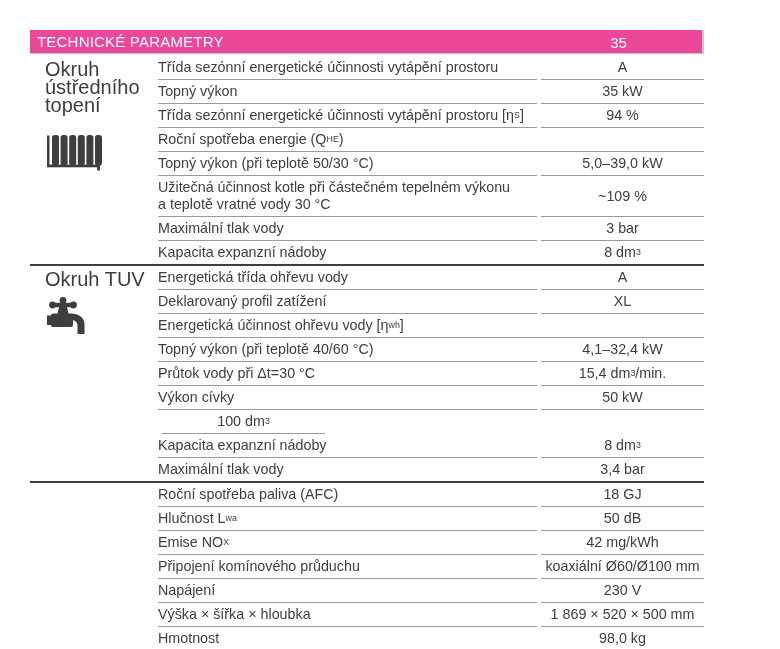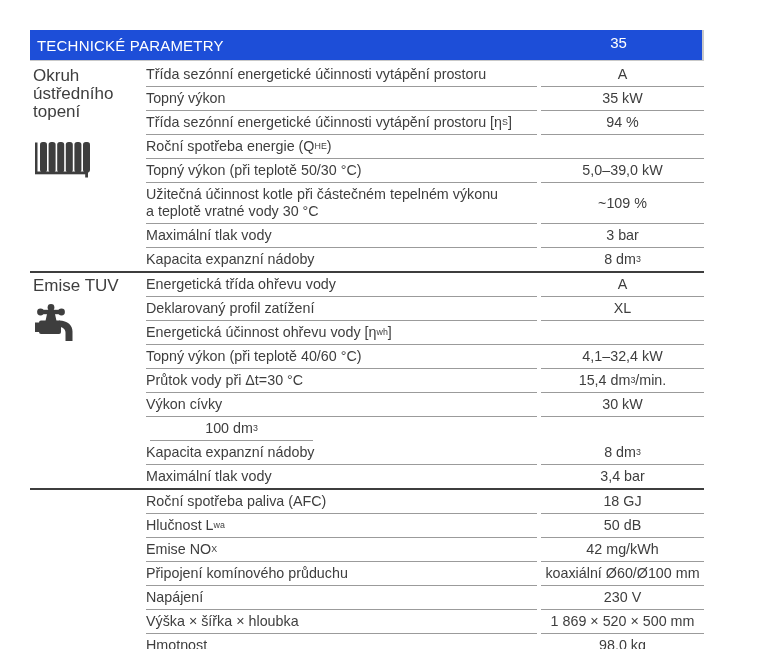--- a/index.html
+++ b/index.html
@@ -9,23 +9,23 @@
     color: #3e3e3e;
     position: relative;
   }
   .spec-table {
     position: absolute;
     left: 30px;
     top: 30px;
     width: 674px;
   }
   .thead {
-    background: #1d4ed8;
+    background: #ec4899;
     color: #ffffff;
-    height: 31px;
+    height: 24px;
     display: flex;
     align-items: center;
     position: relative;
     border-right: 2px solid #c9c9c9;
     border-bottom: 1px solid #c9c9c9;
   }
   .thead .title {
     padding-left: 7px;
     font-size: 15px;
     letter-spacing: 0.2px;
@@ -40,22 +40,23 @@
     align-items: center;
     justify-content: center;
     font-size: 15px;
   }
   .sections { padding-top: 2px; }
   .section { display: flex; }
   .section.divided { border-top: 2px solid #3e3e3e; }
   .sec-label {
     width: 116px;
     padding: 4px 10px 0 3px;
-    font-size: 17px;
+    font-size: 20px;
     line-height: 18px;
+    margin-left: 12px;
   }
   .sec-icon { display: block; margin-left: 2px; }
   .sec-icon.radiator { margin-top: 21px; }
   .sec-icon.faucet { margin-top: 9px; }
   .rows { flex: 1; display: flex; flex-direction: column; }
   .row { display: flex; min-height: 23px; }
   .param {
     flex: 1;
     display: flex;
     align-items: center;
@@ -136,21 +137,21 @@
             <div class="value">3 bar</div>
           </div>
           <div class="row">
             <div class="param">Kapacita expanzní nádoby</div>
             <div class="value">8 dm<sup>3</sup></div>
           </div>
         </div>
       </div>
       <div class="section divided">
         <div class="sec-label">
-          <div>Emise TUV</div>
+          <div>Okruh TUV</div>
           <svg class="sec-icon faucet" width="42" height="38" viewBox="0 0 42 38">
             <g fill="#3e3e3e">
               <circle cx="5.5" cy="8" r="3.4"></circle>
               <circle cx="26.5" cy="8" r="3.4"></circle>
               <circle cx="16" cy="3.4" r="3.4"></circle>
               <rect x="5" y="5.8" width="22" height="4.4"></rect>
               <rect x="13.8" y="3" width="4.4" height="8"></rect>
               <polygon points="12,10 20,10 21.5,17 10.5,17"></polygon>
               <rect x="0" y="18.5" width="6.5" height="9.5"></rect>
               <rect x="4" y="16.5" width="22" height="13.5" rx="2"></rect>
@@ -173,21 +174,21 @@
           <div class="row">
             <div class="param">Topný výkon (při teplotě 40/60 °C)</div>
             <div class="value">4,1–32,4 kW</div>
           </div>
           <div class="row">
             <div class="param">Průtok vody při Δt=30 °C</div>
             <div class="value">15,4 dm<sup>3</sup>/min.</div>
           </div>
           <div class="row">
             <div class="param">Výkon cívky</div>
-            <div class="value">30 kW</div>
+            <div class="value">50 kW</div>
           </div>
           <div class="row">
             <div class="value">100 dm<sup>3</sup></div>
           </div>
           <div class="row">
             <div class="param">Kapacita expanzní nádoby</div>
             <div class="value">8 dm<sup>3</sup></div>
           </div>
           <div class="row">
             <div class="param">Maximální tlak vody</div>

